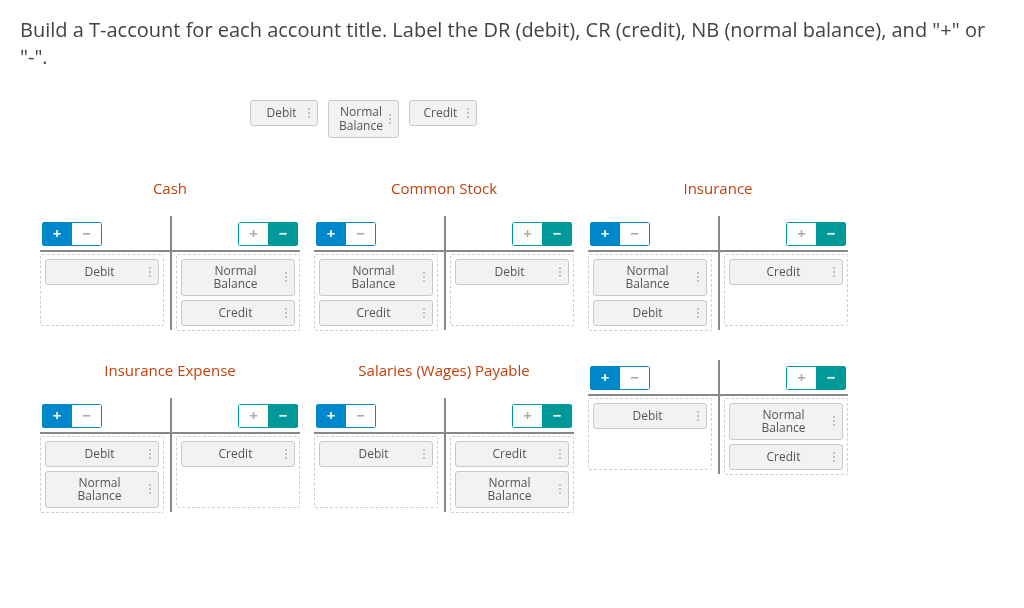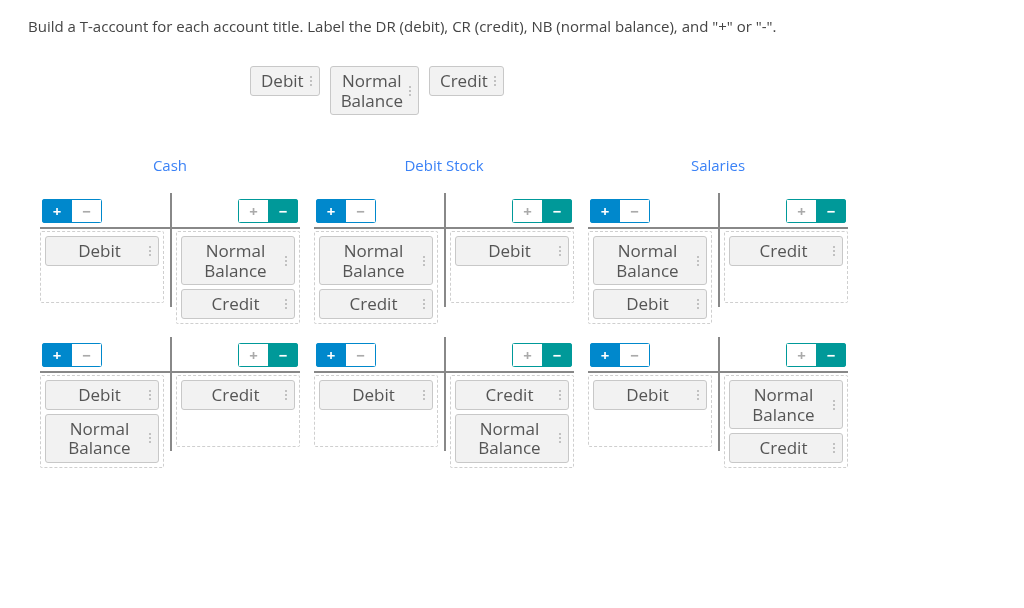--- a/index.html
+++ b/index.html
@@ -16,44 +16,44 @@
   * { box-sizing: border-box; }
   html, body { margin: 0; padding: 0; }
   body {
     font-family: "Open Sans", "Segoe UI", Arial, sans-serif;
     color: #444;
     width: 1024px;
     padding: 10px 20px 30px 20px;
     font-size: 14px;
   }
   .instruction {
-    font-size: 15px;
+    font-size: 20px;
     color: #444;
     font-weight: 400;
-    margin: 6px 0 30px 8px;
+    margin: 6px 0 30px 0;
   }
 
   
   .pool {
     display: flex;
     gap: 10px;
     align-items: flex-start;
     margin-left: 230px;
     margin-bottom: 40px;
   }
 
   .chip {
     background: var(--chip-bg);
     border: 1px solid var(--chip-border);
     border-radius: 3px;
     padding: 4px 6px 4px 10px;
     display: inline-flex;
     align-items: center;
     gap: 6px;
-    font-size: 17px;
+    font-size: 12px;
     color: var(--grey-text);
     min-width: 68px;
     justify-content: space-between;
     line-height: 1.15;
   }
   .chip.tall { align-items: flex-end; }
   .chip-label { text-align: center; flex: 1 1 auto; }
   .chip-handle {
     width: 3px;
     align-self: stretch;
@@ -81,21 +81,21 @@
     grid-template-columns: repeat(3, 260px);
     gap: 30px 14px;
     margin-left: 20px;
   }
   .account {
     width: 260px;
   }
   .acct-title {
     text-align: center;
     font-size: 15px;
-    color: #3b82f6;
+    color: #c2410c;
     margin-bottom: 18px;
     font-weight: 400;
   }
 
   .t-grid {
     position: relative;
     display: grid;
     grid-template-columns: 1fr 1fr;
     grid-template-rows: 34px 80px;
     width: 100%;
@@ -246,151 +246,153 @@
               <span class="chip-label" style="white-space: pre-line;">Credit</span>
               <span class="chip-handle">
                 <span></span>
               </span>
             </div>
           </div>
         </div>
       </div>
     </div>
     <div class="account">
-      <div class="acct-title">Debit Stock</div>
-      <div class="t-grid">
-        <div class="t-cell top-left">
-          <div class="pm-group plus-selected">
-            <div class="pm-btn plus">+</div>
-            <div class="pm-btn minus">−</div>
-          </div>
-        </div>
-        <div class="t-cell top-right">
-          <div class="pm-group minus-selected">
-            <div class="pm-btn plus">+</div>
-            <div class="pm-btn minus">−</div>
-          </div>
-        </div>
-        <div class="t-cell bottom-left">
-          <div class="dropzone">
-            <div class="chip tall">
-              <span class="chip-label" style="white-space: pre-line;">Normal
-Balance</span>
-              <span class="chip-handle">
-                <span></span>
-              </span>
-            </div>
-            <div class="chip">
-              <span class="chip-label" style="white-space: pre-line;">Credit</span>
-              <span class="chip-handle">
-                <span></span>
-              </span>
-            </div>
-          </div>
-        </div>
-        <div class="t-cell bottom-right">
-          <div class="dropzone">
-            <div class="chip">
-              <span class="chip-label" style="white-space: pre-line;">Debit</span>
-              <span class="chip-handle">
-                <span></span>
-              </span>
-            </div>
-          </div>
-        </div>
-      </div>
-    </div>
-    <div class="account">
-      <div class="acct-title">Salaries</div>
-      <div class="t-grid">
-        <div class="t-cell top-left">
-          <div class="pm-group plus-selected">
-            <div class="pm-btn plus">+</div>
-            <div class="pm-btn minus">−</div>
-          </div>
-        </div>
-        <div class="t-cell top-right">
-          <div class="pm-group minus-selected">
-            <div class="pm-btn plus">+</div>
-            <div class="pm-btn minus">−</div>
-          </div>
-        </div>
-        <div class="t-cell bottom-left">
-          <div class="dropzone">
-            <div class="chip tall">
-              <span class="chip-label" style="white-space: pre-line;">Normal
-Balance</span>
-              <span class="chip-handle">
-                <span></span>
-              </span>
-            </div>
-            <div class="chip">
-              <span class="chip-label" style="white-space: pre-line;">Debit</span>
-              <span class="chip-handle">
-                <span></span>
-              </span>
-            </div>
-          </div>
-        </div>
-        <div class="t-cell bottom-right">
-          <div class="dropzone">
-            <div class="chip">
-              <span class="chip-label" style="white-space: pre-line;">Credit</span>
-              <span class="chip-handle">
-                <span></span>
-              </span>
-            </div>
-          </div>
-        </div>
-      </div>
-    </div>
-    <div class="account">
-      <div class="t-grid">
-        <div class="t-cell top-left">
-          <div class="pm-group plus-selected">
-            <div class="pm-btn plus">+</div>
-            <div class="pm-btn minus">−</div>
-          </div>
-        </div>
-        <div class="t-cell top-right">
-          <div class="pm-group minus-selected">
-            <div class="pm-btn plus">+</div>
-            <div class="pm-btn minus">−</div>
-          </div>
-        </div>
-        <div class="t-cell bottom-left">
-          <div class="dropzone">
-            <div class="chip">
-              <span class="chip-label" style="white-space: pre-line;">Debit</span>
-              <span class="chip-handle">
-                <span></span>
-              </span>
-            </div>
-            <div class="chip tall">
-              <span class="chip-label" style="white-space: pre-line;">Normal
-Balance</span>
-              <span class="chip-handle">
-                <span></span>
-              </span>
-            </div>
-          </div>
-        </div>
-        <div class="t-cell bottom-right">
-          <div class="dropzone">
-            <div class="chip">
-              <span class="chip-label" style="white-space: pre-line;">Credit</span>
-              <span class="chip-handle">
-                <span></span>
-              </span>
-            </div>
-          </div>
-        </div>
-      </div>
-    </div>
-    <div class="account">
+      <div class="acct-title">Common Stock</div>
+      <div class="t-grid">
+        <div class="t-cell top-left">
+          <div class="pm-group plus-selected">
+            <div class="pm-btn plus">+</div>
+            <div class="pm-btn minus">−</div>
+          </div>
+        </div>
+        <div class="t-cell top-right">
+          <div class="pm-group minus-selected">
+            <div class="pm-btn plus">+</div>
+            <div class="pm-btn minus">−</div>
+          </div>
+        </div>
+        <div class="t-cell bottom-left">
+          <div class="dropzone">
+            <div class="chip tall">
+              <span class="chip-label" style="white-space: pre-line;">Normal
+Balance</span>
+              <span class="chip-handle">
+                <span></span>
+              </span>
+            </div>
+            <div class="chip">
+              <span class="chip-label" style="white-space: pre-line;">Credit</span>
+              <span class="chip-handle">
+                <span></span>
+              </span>
+            </div>
+          </div>
+        </div>
+        <div class="t-cell bottom-right">
+          <div class="dropzone">
+            <div class="chip">
+              <span class="chip-label" style="white-space: pre-line;">Debit</span>
+              <span class="chip-handle">
+                <span></span>
+              </span>
+            </div>
+          </div>
+        </div>
+      </div>
+    </div>
+    <div class="account">
+      <div class="acct-title">Insurance</div>
+      <div class="t-grid">
+        <div class="t-cell top-left">
+          <div class="pm-group plus-selected">
+            <div class="pm-btn plus">+</div>
+            <div class="pm-btn minus">−</div>
+          </div>
+        </div>
+        <div class="t-cell top-right">
+          <div class="pm-group minus-selected">
+            <div class="pm-btn plus">+</div>
+            <div class="pm-btn minus">−</div>
+          </div>
+        </div>
+        <div class="t-cell bottom-left">
+          <div class="dropzone">
+            <div class="chip tall">
+              <span class="chip-label" style="white-space: pre-line;">Normal
+Balance</span>
+              <span class="chip-handle">
+                <span></span>
+              </span>
+            </div>
+            <div class="chip">
+              <span class="chip-label" style="white-space: pre-line;">Debit</span>
+              <span class="chip-handle">
+                <span></span>
+              </span>
+            </div>
+          </div>
+        </div>
+        <div class="t-cell bottom-right">
+          <div class="dropzone">
+            <div class="chip">
+              <span class="chip-label" style="white-space: pre-line;">Credit</span>
+              <span class="chip-handle">
+                <span></span>
+              </span>
+            </div>
+          </div>
+        </div>
+      </div>
+    </div>
+    <div class="account">
+      <div class="acct-title">Insurance Expense</div>
+      <div class="t-grid">
+        <div class="t-cell top-left">
+          <div class="pm-group plus-selected">
+            <div class="pm-btn plus">+</div>
+            <div class="pm-btn minus">−</div>
+          </div>
+        </div>
+        <div class="t-cell top-right">
+          <div class="pm-group minus-selected">
+            <div class="pm-btn plus">+</div>
+            <div class="pm-btn minus">−</div>
+          </div>
+        </div>
+        <div class="t-cell bottom-left">
+          <div class="dropzone">
+            <div class="chip">
+              <span class="chip-label" style="white-space: pre-line;">Debit</span>
+              <span class="chip-handle">
+                <span></span>
+              </span>
+            </div>
+            <div class="chip tall">
+              <span class="chip-label" style="white-space: pre-line;">Normal
+Balance</span>
+              <span class="chip-handle">
+                <span></span>
+              </span>
+            </div>
+          </div>
+        </div>
+        <div class="t-cell bottom-right">
+          <div class="dropzone">
+            <div class="chip">
+              <span class="chip-label" style="white-space: pre-line;">Credit</span>
+              <span class="chip-handle">
+                <span></span>
+              </span>
+            </div>
+          </div>
+        </div>
+      </div>
+    </div>
+    <div class="account">
+      <div class="acct-title">Salaries (Wages) Payable</div>
       <div class="t-grid">
         <div class="t-cell top-left">
           <div class="pm-group plus-selected">
             <div class="pm-btn plus">+</div>
             <div class="pm-btn minus">−</div>
           </div>
         </div>
         <div class="t-cell top-right">
           <div class="pm-group minus-selected">
             <div class="pm-btn plus">+</div>

